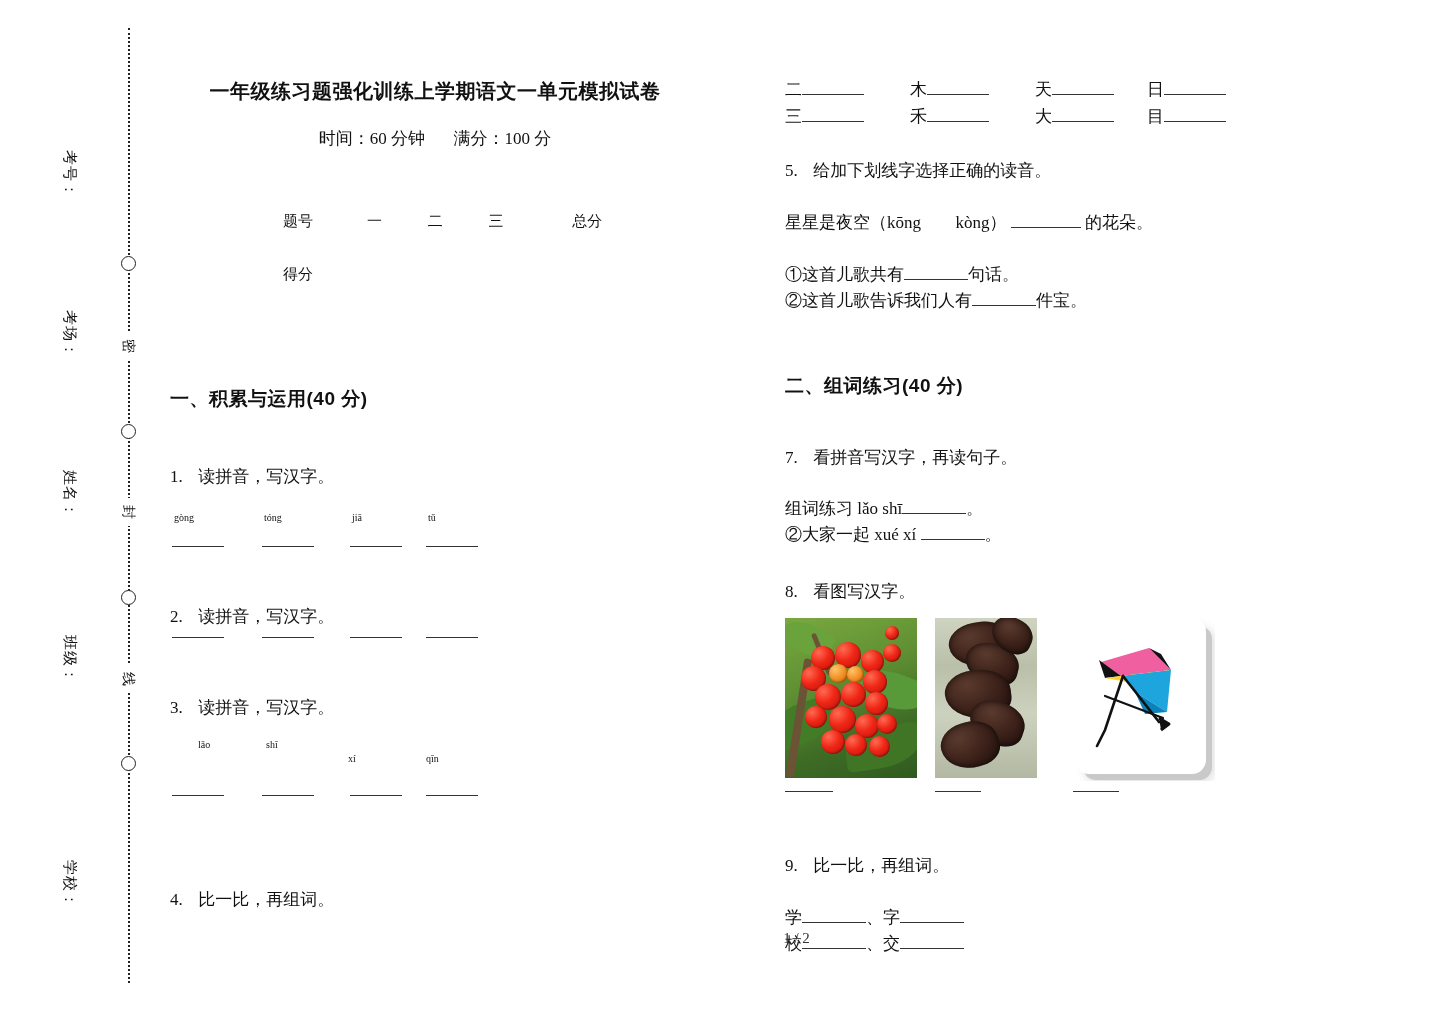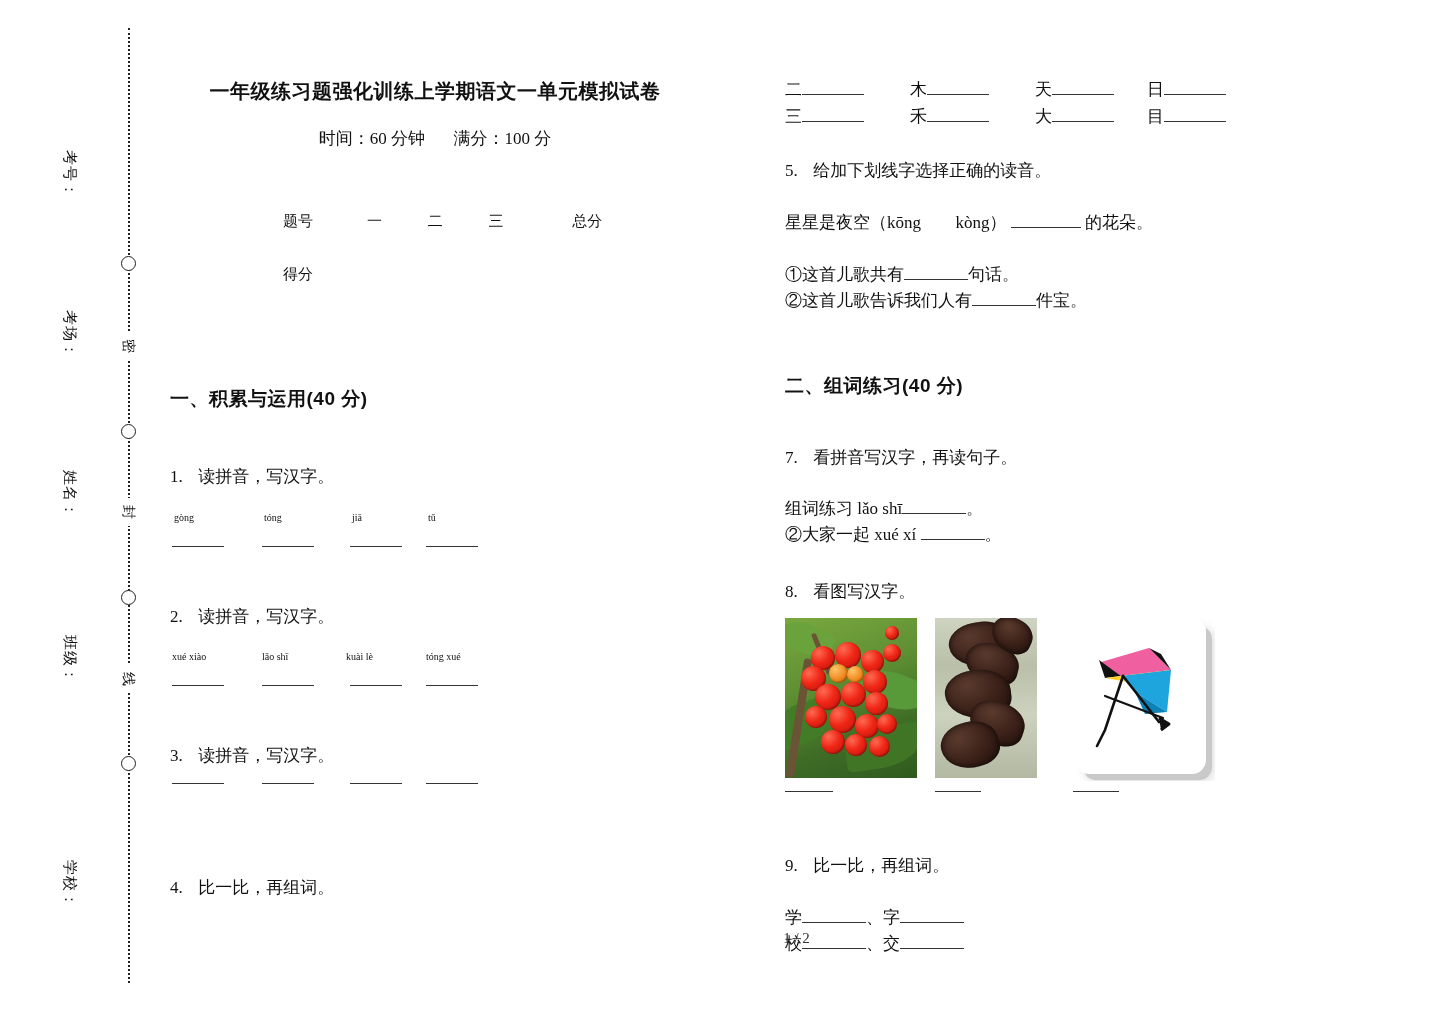--- a/index.html
+++ b/index.html
@@ -298,36 +298,36 @@
       <i style="left:2px;   width:52px;"></i>
       <i style="left:92px;  width:52px;"></i>
       <i style="left:180px; width:52px;"></i>
       <i style="left:256px; width:52px;"></i>
     </div>
 
     <div class="q" style="margin-top:44px;">
       <span class="q-num">2.</span>
       <span>读拼音，写汉字。</span>
     </div>
-    <div class="pin-row" style="margin-top:22px;">
-      <span style="left:2px;">xué xiào</span>
-      <span style="left:92px;">lǎo shī</span>
-      <span style="left:176px;">kuài lè</span>
-      <span style="left:256px;">tóng xué</span>
-    </div>
     <div class="line-row">
       <i style="left:2px;   width:52px;"></i>
       <i style="left:92px;  width:52px;"></i>
       <i style="left:180px; width:52px;"></i>
       <i style="left:256px; width:52px;"></i>
     </div>
 
     <div class="q" style="margin-top:44px;">
       <span class="q-num">3.</span>
       <span>读拼音，写汉字。</span>
+    </div>
+    <div class="pin-row" style="margin-top:18px; height:42px;">
+      <span style="left:28px;  top:0px;">lǎo</span>
+      <span style="left:96px;  top:0px;">shī</span>
+      <span style="left:178px; top:14px;">xí</span>
+      <span style="left:256px; top:14px;">qīn</span>
     </div>
     <div class="line-row" style="margin-top:6px;">
       <i style="left:2px;   width:52px;"></i>
       <i style="left:92px;  width:52px;"></i>
       <i style="left:180px; width:52px;"></i>
       <i style="left:256px; width:52px;"></i>
     </div>
 
     <div class="q" style="margin-top:78px;">
       <span class="q-num">4.</span>

